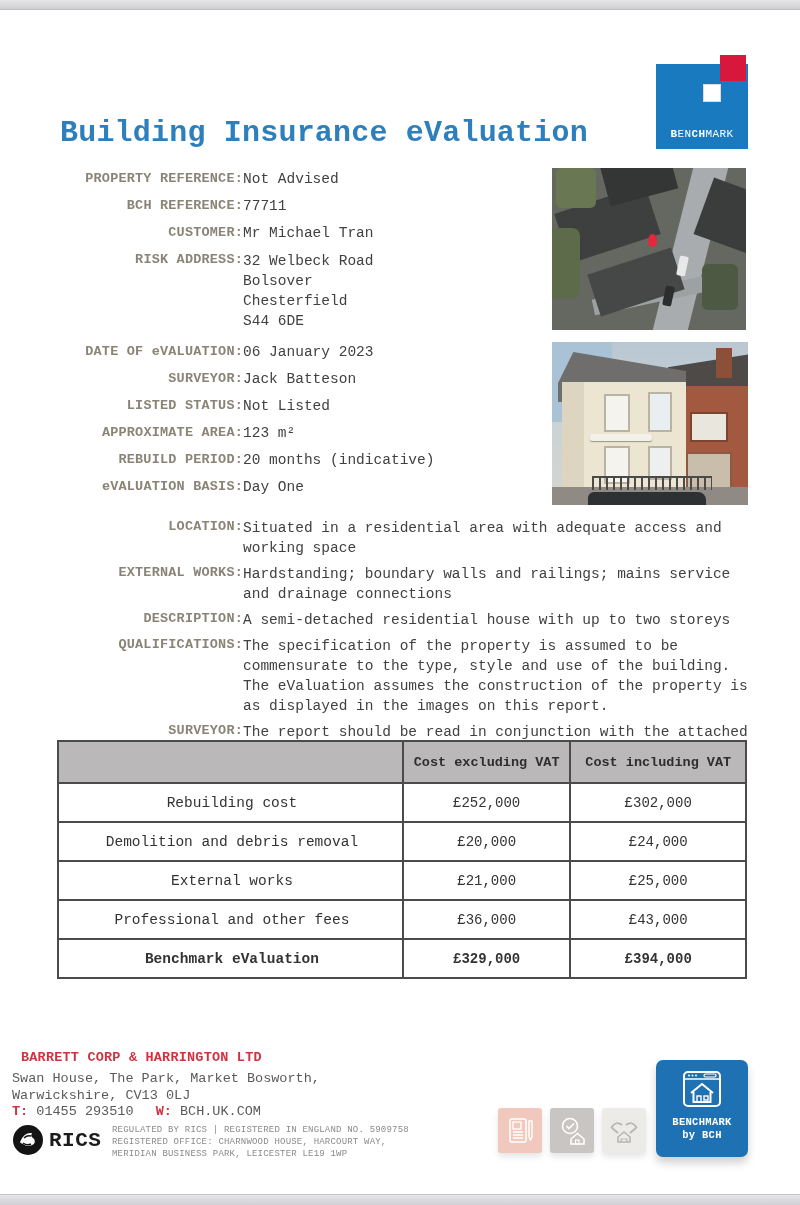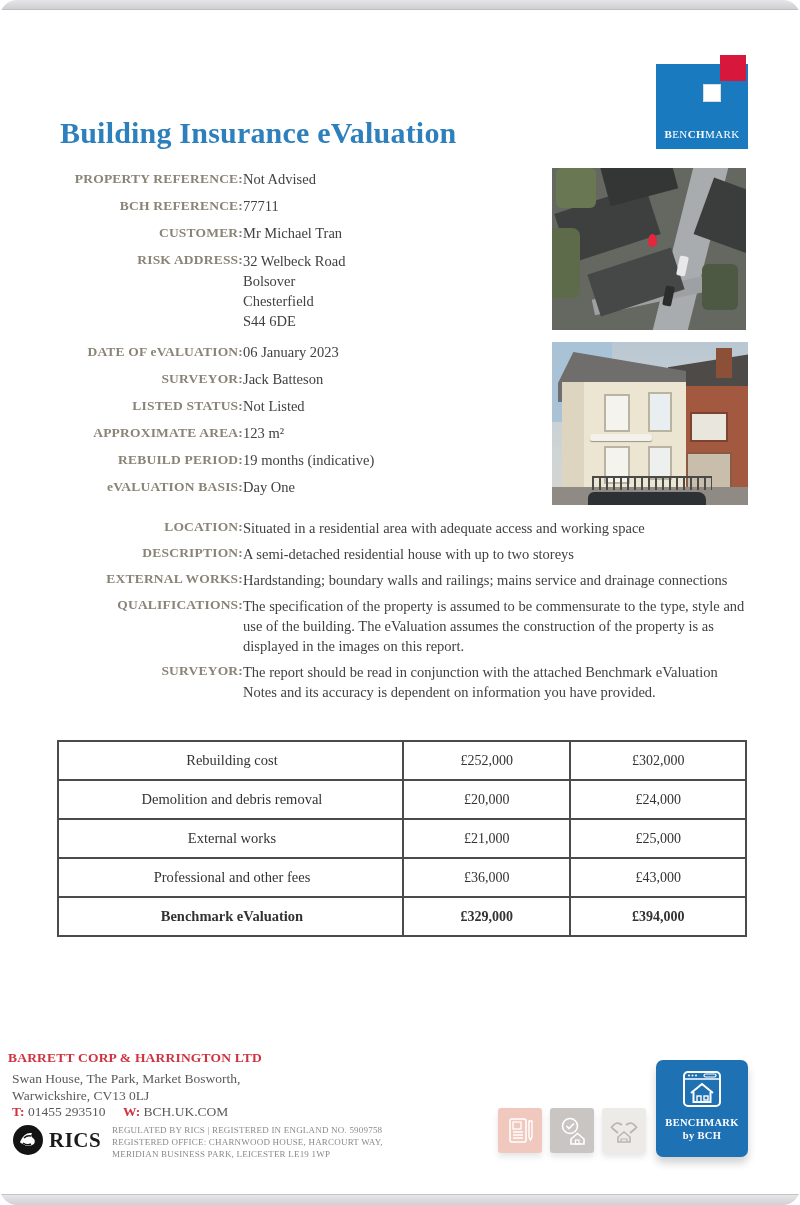--- a/index.html
+++ b/index.html
@@ -1,17 +1,17 @@
 <!DOCTYPE html>
 <html><head>
 <meta charset="utf-8">
 <style>
   html,body{margin:0;padding:0;background:#fff;}
   #page{position:relative;width:800px;height:1205px;background:#fff;overflow:hidden;
-        font-family:Liberation Serif, serif;color:#404040;border-radius:17px;}
+        font-family:Liberation Mono, monospace;color:#404040;}
   .strip{position:absolute;left:0;width:800px;background:linear-gradient(#e6e6e8,#cfcfd3);}
   #strip-top{top:0;height:9px;border-bottom:1px solid #bfbfc3;}
   #strip-bottom{top:1194px;height:11px;border-top:1px solid #c4c4c8;}
 
   
   #title{position:absolute;left:60px;top:116px;font-size:30px;font-weight:bold;
          color:#2e80bd;letter-spacing:.2px;}
   #brand-logo{position:absolute;left:656px;top:55px;width:94px;height:100px;}
   #brand-box{position:absolute;left:0;top:9px;width:92px;height:85px;background:#1a7abf;}
   #brand-red{position:absolute;left:64px;top:0;width:26px;height:26px;background:#d8173c;}
@@ -77,21 +77,21 @@
   #cost-table{position:absolute;left:57px;top:740px;width:690px;border-collapse:collapse;
               font-size:14px;color:#333;}
   #cost-table td,#cost-table th{border:2px solid #4b4b4b;}
   #cost-table th{background:#bab8b9;height:38px;font-size:13.5px;color:#2e2e2e;text-align:center;}
   #cost-table td{height:35px;}
   #cost-table td.rowlabel{text-align:center;padding-left:4px;font-size:14.5px;}
   #cost-table td.money{text-align:center;}
   #cost-table tr.total td{font-weight:bold;}
 
   
-  #f-company{position:absolute;left:8px;top:1050px;font-size:13.5px;font-weight:bold;color:#cf3340;letter-spacing:.2px;}
+  #f-company{position:absolute;left:21px;top:1050px;font-size:13.5px;font-weight:bold;color:#cf3340;letter-spacing:.2px;}
   #f-addr1{position:absolute;left:12px;top:1071px;font-size:13.5px;color:#5a5a5a;}
   #f-addr2{position:absolute;left:12px;top:1088px;font-size:13.5px;color:#5a5a5a;}
   #f-contact{position:absolute;left:12px;top:1104px;font-size:13.5px;color:#5a5a5a;}
   #f-contact b{color:#cf3340;}
   #f-contact .webl{margin-left:14px;}
   #rics{position:absolute;left:12px;top:1124px;display:flex;align-items:center;}
   #rics-emblem{width:32px;height:32px;margin-right:5px;}
   #rics-text{font-size:21px;font-weight:bold;color:#1b1b1b;letter-spacing:.5px;}
   #regulated{position:absolute;left:104px;top:1124px;font-size:9px;line-height:12px;color:#8a8a8a;letter-spacing:.2px;margin-left:8px;}
 
@@ -188,58 +188,63 @@
     <div class="drow">
       <div class="dlabel">LISTED STATUS:</div>
       <div class="dvalue">Not Listed</div>
     </div>
     <div class="drow">
       <div class="dlabel">APPROXIMATE AREA:</div>
       <div class="dvalue">123 m²</div>
     </div>
     <div class="drow">
       <div class="dlabel">REBUILD PERIOD:</div>
-      <div class="dvalue">19 months (indicative)</div>
+      <div class="dvalue">20 months (indicative)</div>
     </div>
     <div class="drow">
       <div class="dlabel">eVALUATION BASIS:</div>
       <div class="dvalue">Day One</div>
     </div>
   </div>
 
   <div id="sections">
     <div class="drow">
       <div class="dlabel">LOCATION:</div>
       <div class="dvalue">Situated in a residential area with adequate access and working space</div>
     </div>
     <div class="drow">
+      <div class="dlabel">EXTERNAL WORKS:</div>
+      <div class="dvalue">Hardstanding; boundary walls and railings; mains service and drainage connections</div>
+    </div>
+    <div class="drow">
       <div class="dlabel">DESCRIPTION:</div>
       <div class="dvalue">A semi-detached residential house with up to two storeys</div>
-    </div>
-    <div class="drow">
-      <div class="dlabel">EXTERNAL WORKS:</div>
-      <div class="dvalue">Hardstanding; boundary walls and railings; mains service and drainage connections</div>
     </div>
     <div class="drow">
       <div class="dlabel">QUALIFICATIONS:</div>
       <div class="dvalue">The specification of the property is assumed to be commensurate to the type, style and use of the building. The eValuation assumes the construction of the property is as displayed in the images on this report.</div>
     </div>
     <div class="drow">
       <div class="dlabel">SURVEYOR:</div>
       <div class="dvalue">The report should be read in conjunction with the attached Benchmark eValuation Notes and its accuracy is dependent on information you have provided.</div>
     </div>
   </div>
 
   <table id="cost-table">
     <colgroup>
         <col style="width:346px">
         <col style="width:168px">
         <col style="width:176px">
       </colgroup>
     <tbody>
+        <tr>
+      <th></th>
+      <th>Cost excluding VAT</th>
+      <th>Cost including VAT</th>
+    </tr>
     <tr>
       <td class="rowlabel">Rebuilding cost</td>
       <td class="money">£252,000</td>
       <td class="money">£302,000</td>
     </tr>
     <tr>
       <td class="rowlabel">Demolition and debris removal</td>
       <td class="money">£20,000</td>
       <td class="money">£24,000</td>
     </tr>

